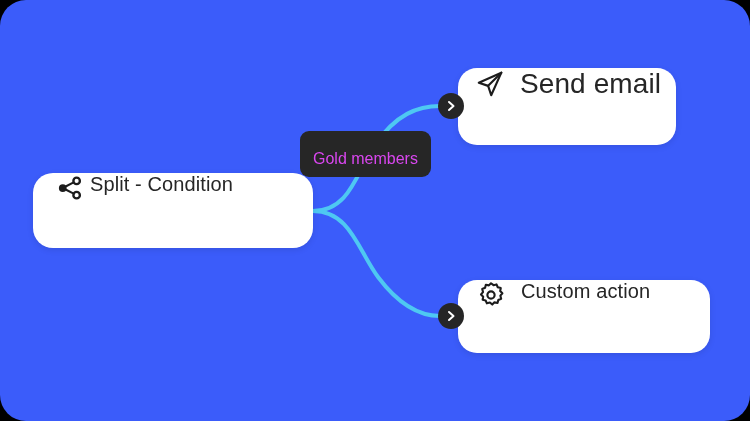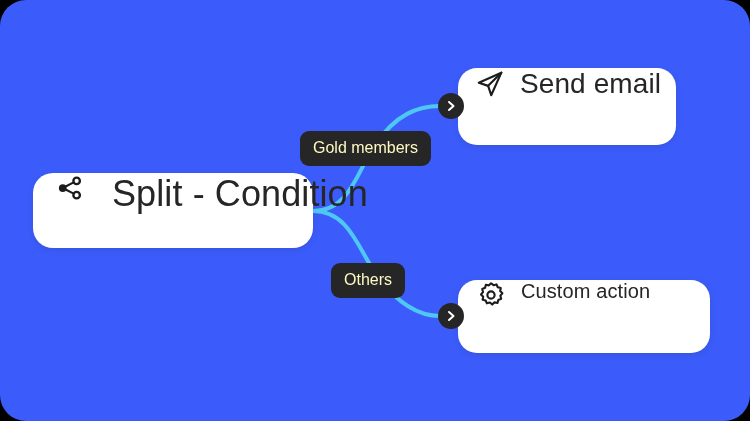--- a/index.html
+++ b/index.html
@@ -59,22 +59,22 @@
 
   #node-split {
     left: 33px;
     top: 173px;
     width: 280px;
     height: 75px;
     border-radius: 20px;
     padding-left: 22px;
   }
   #node-split .node-label {
-    font-size: 36px;
-    margin-left: 27px;
+    font-size: 20px;
+    margin-left: 5px;
   }
 
   #node-send-email {
     left: 458px;
     top: 68px;
     width: 218px;
     height: 77px;
     border-radius: 19px;
     padding-left: 16px;
   }
@@ -114,25 +114,25 @@
   }
   #port-custom-action {
     left: 438px;
     top: 303px;
   }
 
   
   .branch-label {
     position: absolute;
     background: #262626;
-    color: #fef9c3;
+    color: #d946ef;
     border-radius: 9px;
     font-size: 16px;
     line-height: 1;
-    padding: 9px 13px 10px 13px;
+    padding: 20px 13px 10px 13px;
     white-space: nowrap;
     z-index: 4;
   }
   #label-gold-members {
     left: 300px;
     top: 131px;
   }
   #label-others {
     left: 331px;
     top: 263px;
@@ -190,15 +190,14 @@
                  -1.6 1.9 0.62 2.4 -2.28 1.0 -0.62 2.4 -2.45 -0.45 -1.76 1.75
                  -1.9 -1.6 -2.4 0.62 -1.0 -2.28 -2.4 -0.62 0.45 -2.45 -1.75 -1.76
                  1.6 -1.9 -0.62 -2.4 2.28 -1.0 0.62 -2.4 2.45 0.45 Z"></path>
         <circle cx="12" cy="12" r="2.9"></circle>
       </svg>
     </span>
     <span class="node-label">Custom action</span>
   </div>
 
   <div class="branch-label" id="label-gold-members">Gold members</div>
-  <div class="branch-label" id="label-others">Others</div>
 
 </div>
 
 </body></html>

